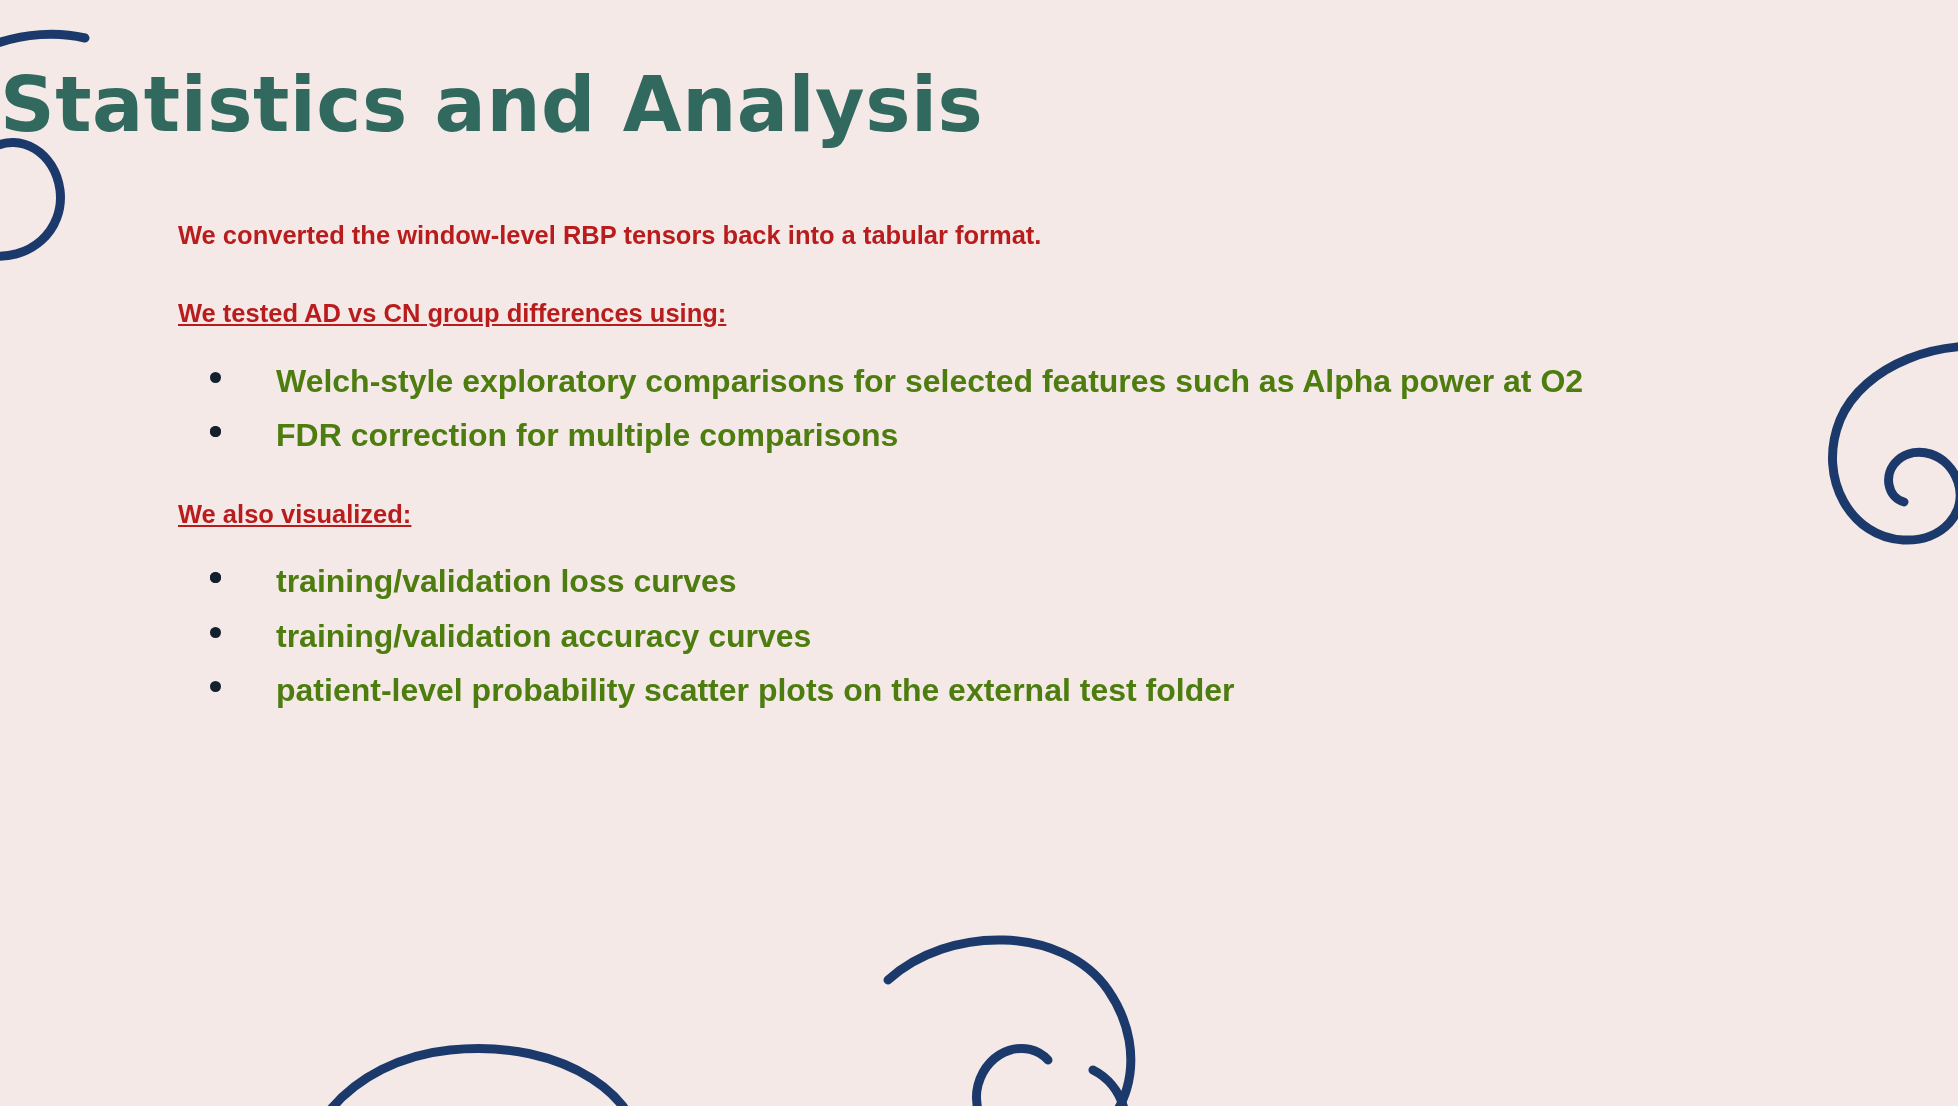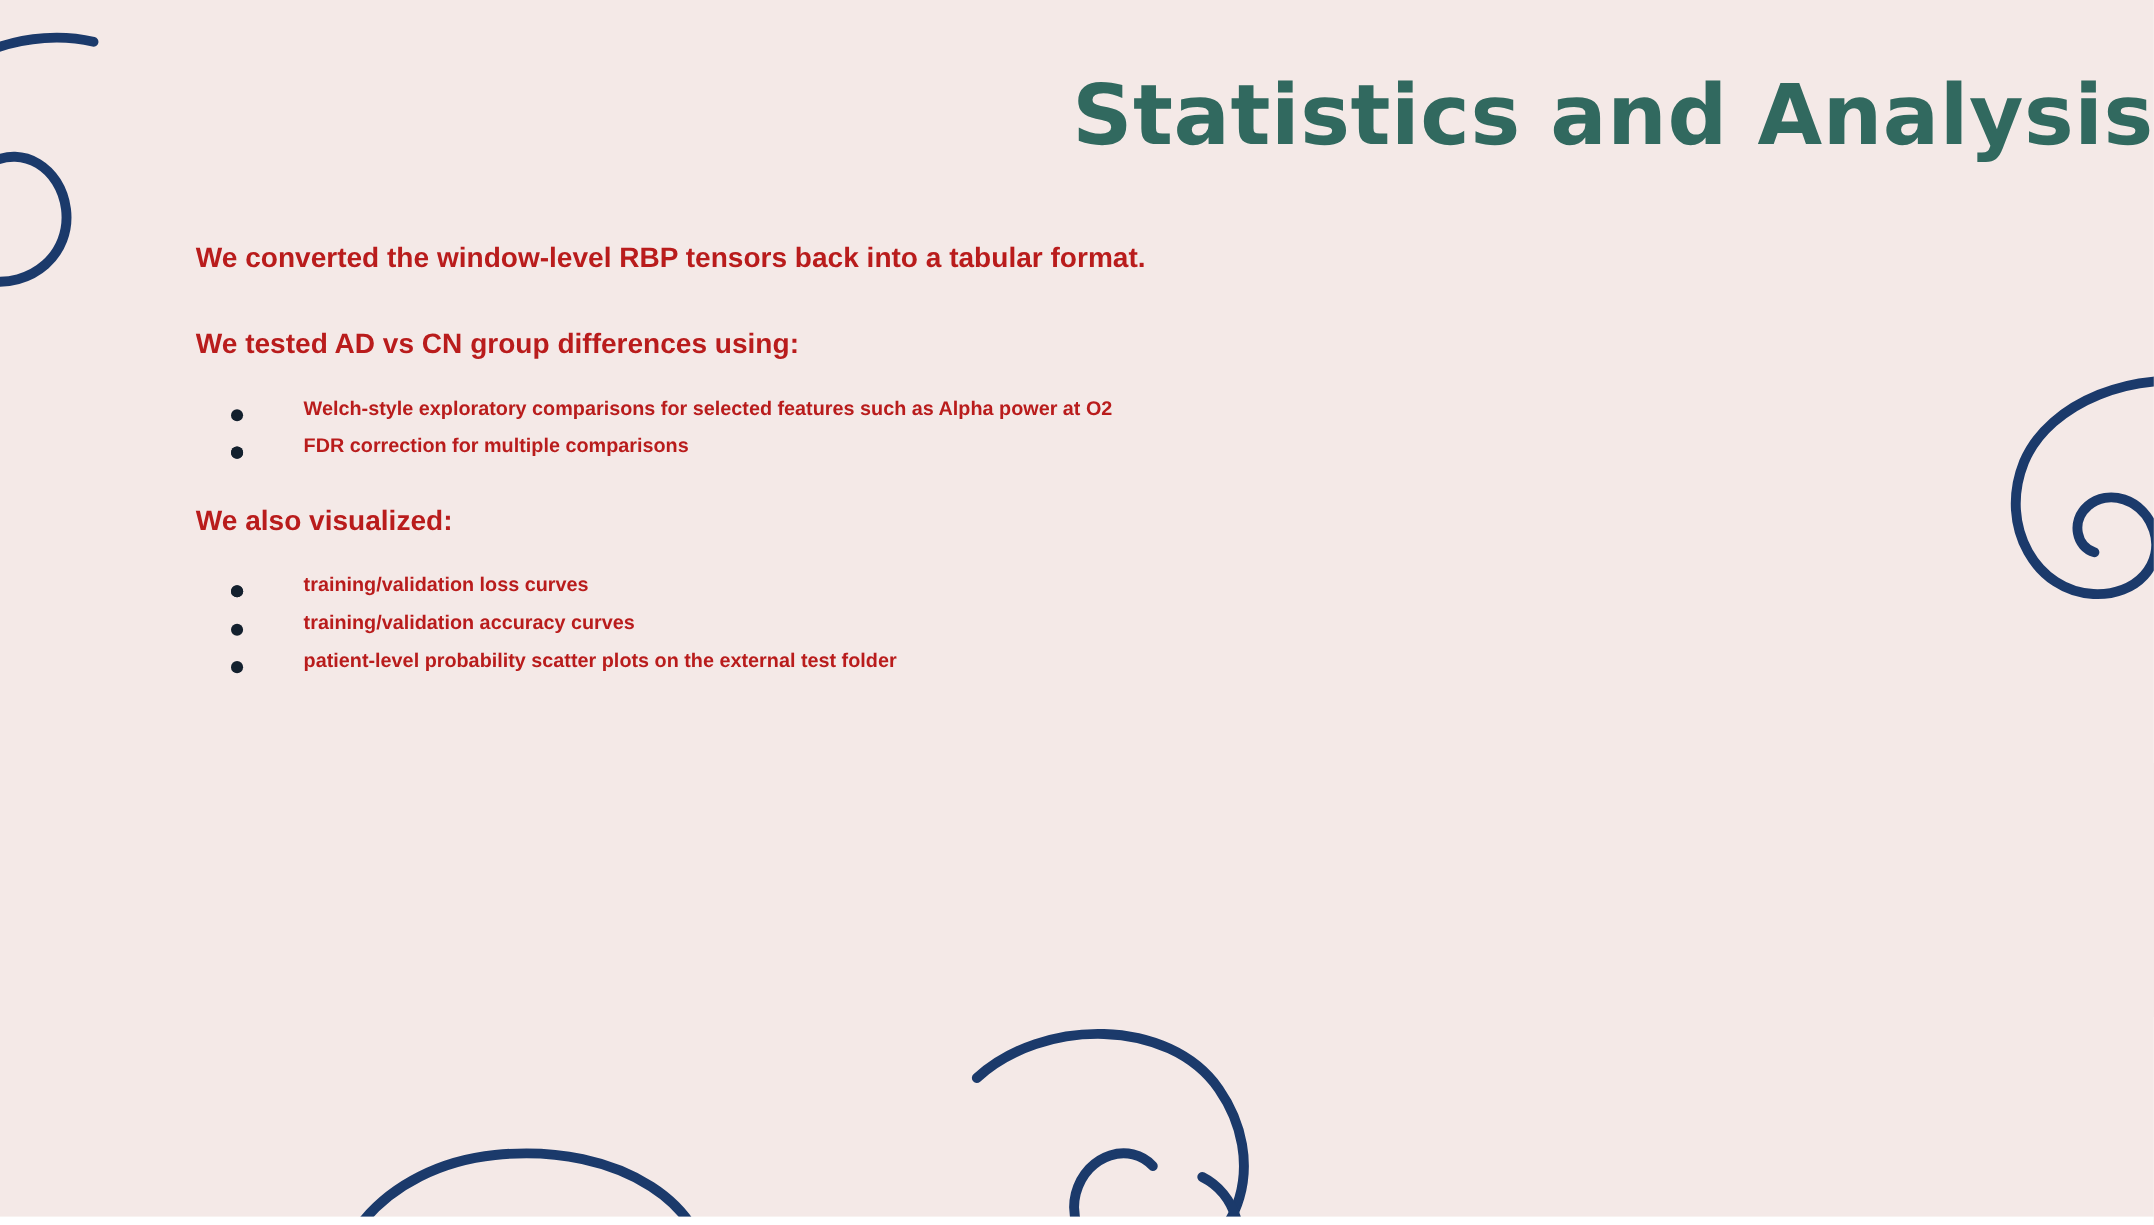--- a/index.html
+++ b/index.html
@@ -30,21 +30,21 @@
   .deco-tl { left: -120px; top: 20px; }
   .deco-r  { right: -60px; top: 340px; }
   .deco-bl { left: 290px; top: 990px; }
   .deco-br { right: 760px; top: 920px; }
 
   .title {
     position: absolute;
     top: 60px;
     left: 0;
     width: 1958px;
-    text-align: right;
+    text-align: left;
     font-size: 76px;
     font-weight: bold;
     color: #31695f;
     letter-spacing: 0.5px;
     font-family: "DejaVu Sans", sans-serif;
   }
 
   .content {
     position: absolute;
     left: 178px;
@@ -55,33 +55,34 @@
 
   .para {
     font-size: 25.5px;
     font-weight: bold;
     line-height: 1.35;
     margin: 0 0 44px 0;
     color: #b91c1c;
   }
   .para.tight {
     margin-bottom: 28px;
+    text-decoration: underline;
   }
 
   ul.bullets {
     list-style: none;
     margin: 0 0 38px 0;
     padding: 0;
   }
   ul.bullets li {
     position: relative;
-    font-size: 18px;
+    font-size: 32px;
     font-weight: bold;
     line-height: 1.42;
-    color: #b91c1c;
+    color: #4d7c0f;
     padding-left: 98px;
     margin-bottom: 9px;
   }
   ul.bullets li .dot {
     position: absolute;
     left: 32px;
     top: 13px;
     width: 11px;
     height: 11px;
     border-radius: 50%;

